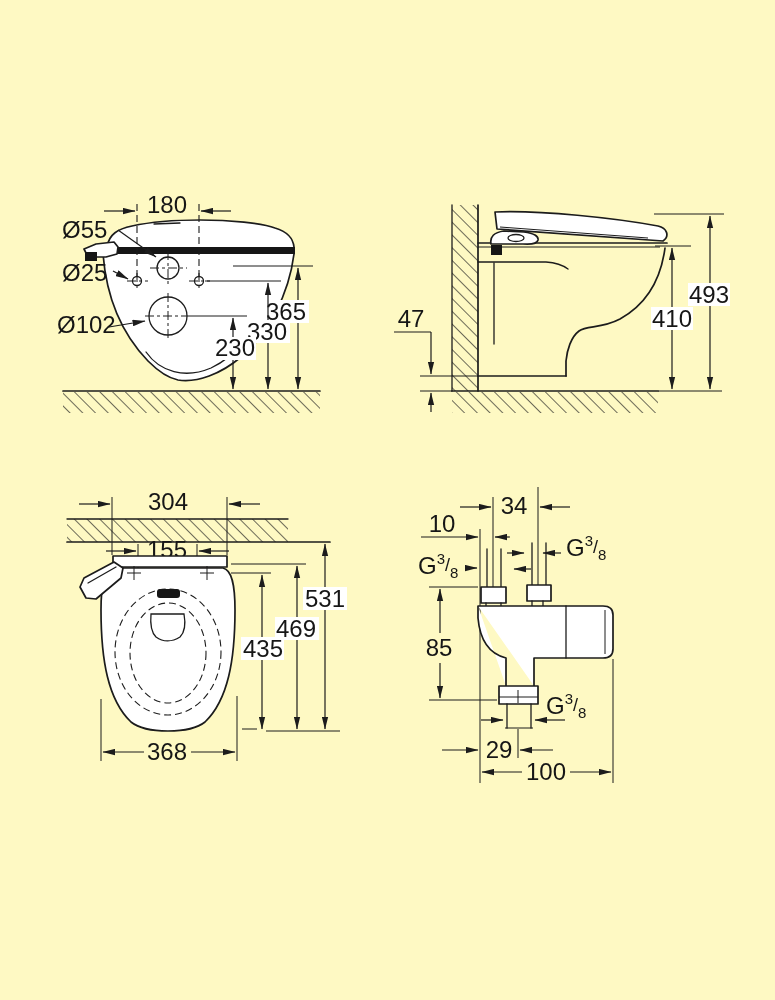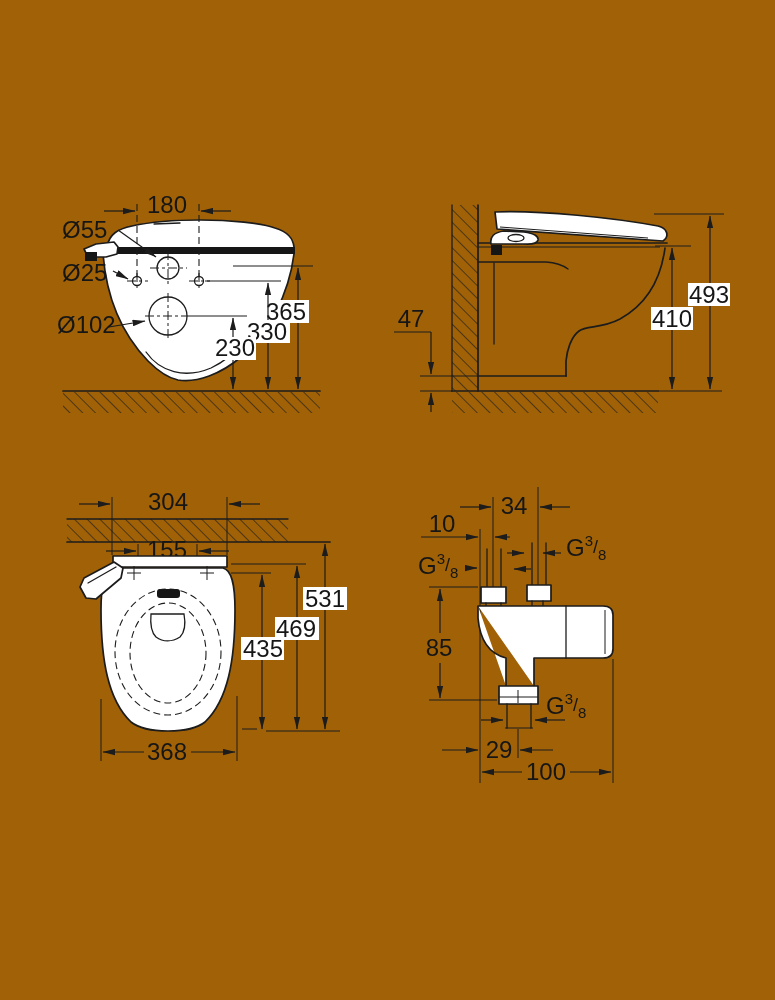--- a/index.html
+++ b/index.html
@@ -1,16 +1,16 @@
 <!DOCTYPE html>
 <html><head>
 <meta charset="utf-8">
 <style>
   html,body{margin:0;padding:0;background:#ffffff;}
-  #stage{position:relative;width:775px;height:1000px;background:#a16207;overflow:hidden;}
+  #stage{position:relative;width:775px;height:1000px;background:#fef9c3;overflow:hidden;}
   svg{position:absolute;left:0;top:0;}
   text{font-family:"Liberation Sans","DejaVu Sans",sans-serif;fill:#161616;font-size:24px;}
   .sup{font-size:15px;}
   .slash{font-size:18px;}
   .ol{stroke:#1c1c1c;fill:none;stroke-width:1.7;stroke-linecap:round;stroke-linejoin:round;}
   .olw{stroke:#1c1c1c;fill:#ffffff;stroke-width:1.7;stroke-linecap:round;stroke-linejoin:round;}
   .ol2{stroke:#1c1c1c;fill:none;stroke-width:1.3;stroke-linecap:round;}
   .dim{stroke:#1c1c1c;fill:none;stroke-width:1.2;}
   .thin{stroke:#1c1c1c;fill:none;stroke-width:1;}
   .cl{stroke:#1c1c1c;fill:none;stroke-width:1;stroke-dasharray:9 3 3 3;}

